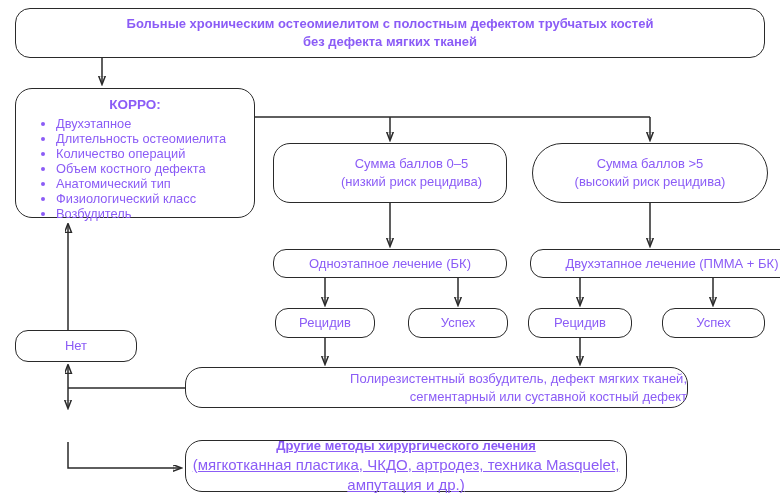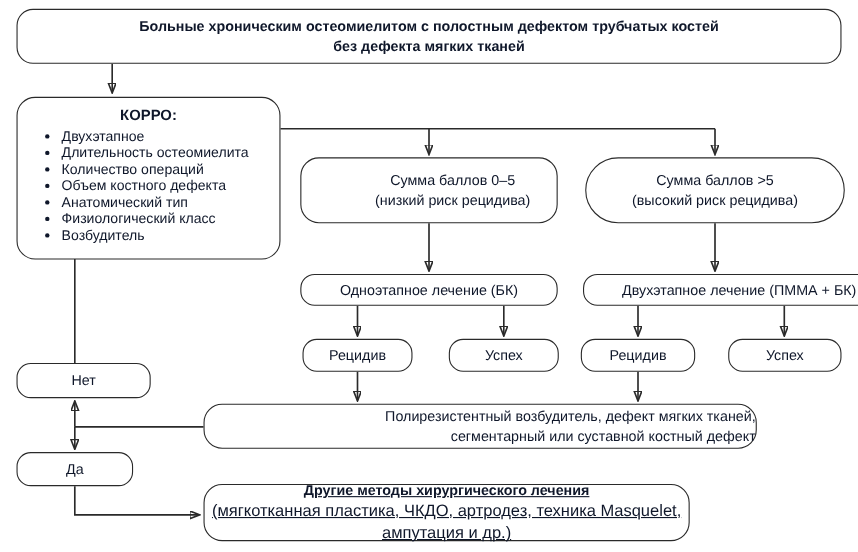--- a/index.html
+++ b/index.html
@@ -6,21 +6,21 @@
     margin: 0;
     padding: 0;
     background: #ffffff;
   }
   .stage {
     position: relative;
     width: 780px;
     height: 502px;
     background: #ffffff;
     font-family: "Liberation Sans", sans-serif;
-    color: #0f172a;
+    color: #8b5cf6;
     overflow: hidden;
   }
   .connectors {
     position: absolute;
     left: 0;
     top: 0;
     width: 780px;
     height: 502px;
   }
   .connectors path {
@@ -36,21 +36,21 @@
     background: #ffffff;
     display: flex;
     flex-direction: column;
     align-items: center;
     justify-content: center;
     text-align: center;
     font-size: 13px;
     line-height: 1.35;
   }
   .b-top      { left: 15px;  top: 8px;   width: 750px; height: 50px; font-weight: bold; border-radius: 15px; }
-  .b-koppo    { left: 15px;  top: 88px;  width: 240px; height: 148px; border-radius: 17px;
+  .b-koppo    { left: 15px;  top: 88px;  width: 240px; height: 130px; border-radius: 17px;
                 align-items: stretch; justify-content: flex-start; padding: 7px 8px 4px 16px; text-align: left; }
   .koppo-title { text-align: center; font-weight: bold; font-size: 13.5px; padding-right: 8px; }
   .koppo-list  { margin: 2px 0 0 0; padding: 0 0 0 24px; list-style: disc outside; }
   .koppo-list li { font-size: 12.8px; line-height: 15px; }
   .b-sum-low  { left: 273px; top: 143px; width: 234px; height: 60px; border-radius: 17px; padding-left: 43px; }
   .b-sum-high { left: 532px; top: 143px; width: 236px; height: 60px; border-radius: 30px; }
   .b-stage1   { left: 273px; top: 249px; width: 234px; height: 29px; border-radius: 13px; }
   .b-stage2   { left: 530px; top: 249px; width: 284px; height: 29px; border-radius: 13px; }
   .b-rel1     { left: 275px; top: 308px; width: 100px; height: 30px; border-radius: 13px; }
   .b-suc1     { left: 408px; top: 308px; width: 100px; height: 30px; border-radius: 13px; }
@@ -142,23 +142,20 @@
   </div>
 
   <div class="box b-suc2">
     <div>Успех</div>
   </div>
 
   <div class="box b-no">
     <div>Нет</div>
   </div>
 
-  <div class="box b-yes">
-    <div>Да</div>
-  </div>
 
   <div class="box b-criteria">
     <div>Полирезистентный возбудитель, дефект мягких тканей,</div>
     <div>сегментарный или суставной костный дефект</div>
   </div>
 
   <div class="box b-other">
     <div class="bold-line">Другие методы хирургического лечения</div>
     <div class="sub-line">(мягкотканная пластика, ЧКДО, артродез, техника Masquelet, ампутация и др.)</div>
   </div>

